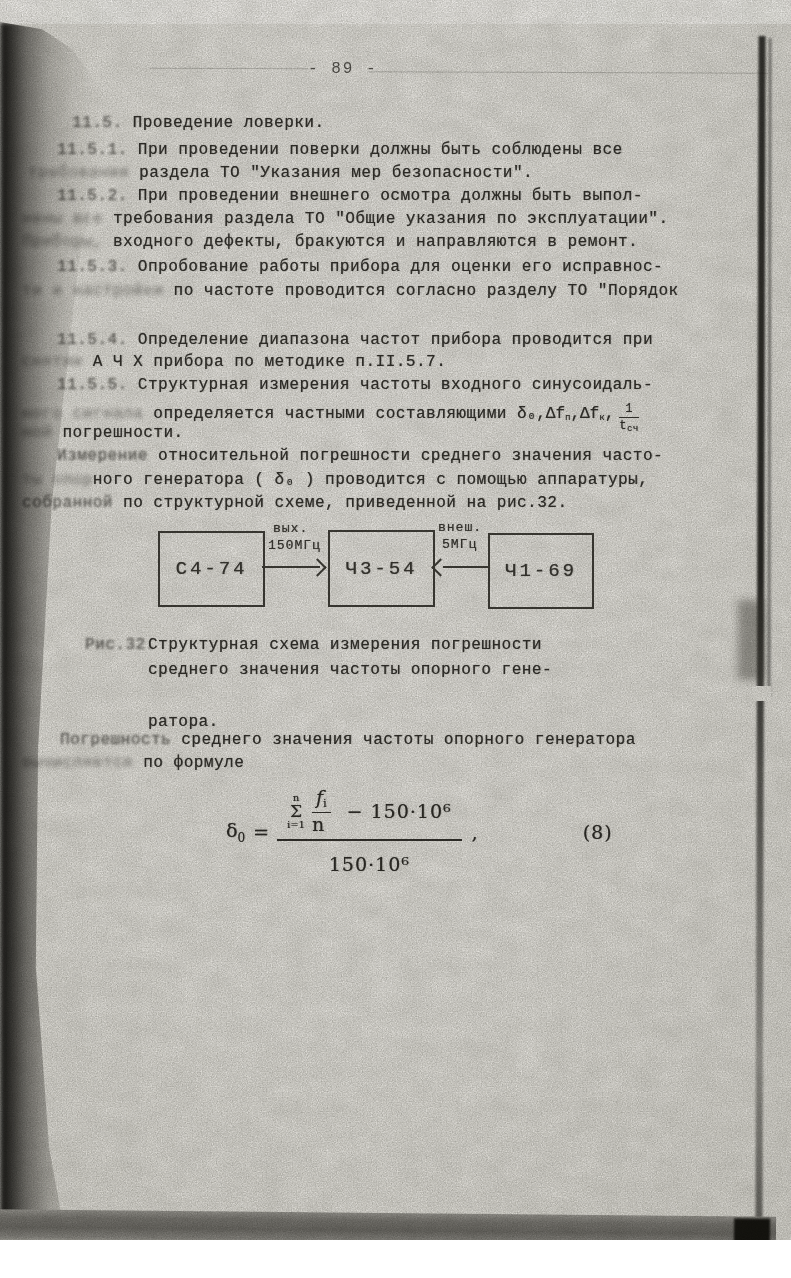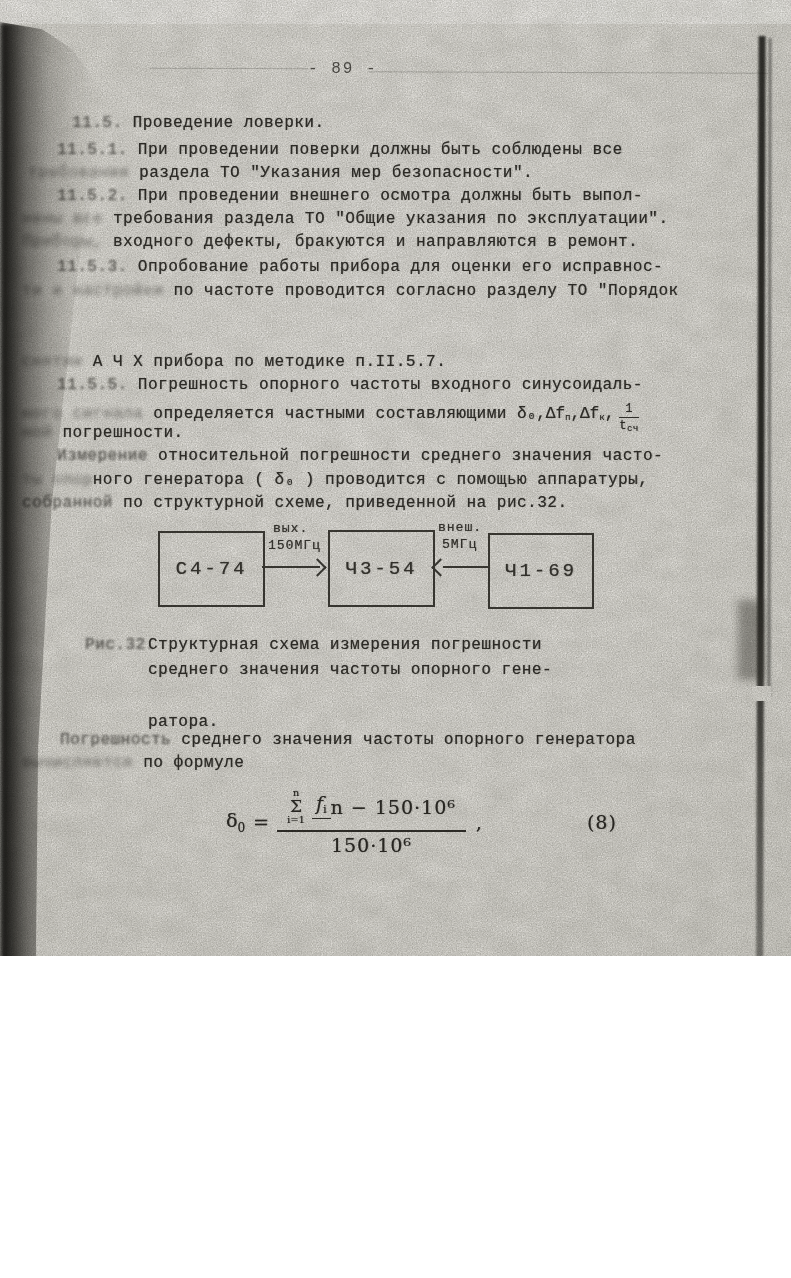--- a/index.html
+++ b/index.html
@@ -1,16 +1,16 @@
 <!DOCTYPE html>
 <html><head>
 <meta charset="utf-8">
 <style>
   html,body{margin:0;padding:0;background:#ffffff;}
-  #scan{position:relative;width:791px;height:956px;overflow:hidden;
+  #scan{position:relative;width:791px;height:1240px;overflow:hidden;
         background:radial-gradient(ellipse at 45% 35%, #eeece8 0%, #e8e6e1 55%, #dedcd6 100%);
         font-family:"Liberation Mono","DejaVu Sans Mono",monospace;color:#34322d;}
   
   .line{position:absolute;font-size:16px;line-height:20px;letter-spacing:0.5px;white-space:nowrap;
         text-shadow:0.3px 0.3px 0.9px rgba(46,44,40,0.65);}
   .sm1{filter:blur(1px);opacity:0.72;}
   .sm2{filter:blur(2.1px);opacity:0.5;}
   .pageno{position:absolute;left:308px;top:60px;font-size:16px;letter-spacing:2px;opacity:0.8;
           filter:blur(0.4px);}
   .scanline{position:absolute;height:1px;background:rgba(90,88,84,0.30);}
@@ -26,25 +26,25 @@
   .ahr{border-top:2px solid #413f39;border-right:2px solid #413f39;transform:rotate(45deg);}
   .ahl{border-top:2px solid #413f39;border-left:2px solid #413f39;transform:rotate(-45deg);}
   
   .formula{position:absolute;left:226px;top:788px;display:flex;align-items:center;
            font-family:"DejaVu Serif",serif;font-size:19px;color:#2f2d28;
            text-shadow:0.4px 0.4px 1px rgba(40,38,34,0.6);}
   .fsub{font-size:12px;vertical-align:-5px;}
   .feq{margin:0 8px;}
   .bigfrac{display:inline-flex;flex-direction:column;align-items:center;}
   .fnum{display:flex;align-items:center;padding:0 10px 5px 10px;border-bottom:2px solid #34322d;}
-  .fden{padding-top:2px;letter-spacing:1px;text-align:right;}
+  .fden{padding-top:12px;letter-spacing:1px;text-align:right;}
   .sumblk{display:inline-flex;flex-direction:column;align-items:center;line-height:1;margin-right:7px;}
   .slim{font-size:10px;}
   .sigma{font-size:17px;line-height:1;}
-  .sfrac{display:inline-flex;flex-direction:row;align-items:center;line-height:1;margin-right:8px;}
+  .sfrac{display:inline-flex;flex-direction:column;align-items:flex-start;line-height:1;margin-right:16px;}
   .sfn{padding:0 4px 3px 4px;border-bottom:1.5px solid #34322d;font-style:italic;}
   .fsub2{font-size:11px;font-style:normal;vertical-align:-3px;}
   .sfd{padding-top:2px;}
   .mterm{letter-spacing:1px;}
   .fcomma{margin-left:10px;}
   .fnumber{margin-left:105px;letter-spacing:1px;}
   
   .ifrac{display:inline-flex;flex-direction:column;align-items:center;font-size:12px;line-height:1;
          vertical-align:middle;transform:translateY(5px);margin-left:5px;}
   .ifr-n{padding:0 4px 2px 4px;}
@@ -87,22 +87,23 @@
   <div class="pageno">- 89 -</div>
 
   <div class="line" style="left:72px;top:113px"><span class="sm1">11.5.</span><span> Проведение ловерки.</span></div>
   <div class="line" style="left:57px;top:140px"><span class="sm1">11.5.1.</span><span> При проведении поверки должны быть соблюдены все</span></div>
   <div class="line" style="left:28px;top:163px"><span class="sm2">требования</span><span> раздела ТО "Указания мер безопасности".</span></div>
   <div class="line" style="left:57px;top:186px"><span class="sm1">11.5.2.</span><span> При проведении внешнего осмотра должны быть выпол-</span></div>
   <div class="line" style="left:22px;top:209px"><span class="sm2">нены все</span><span> требования раздела ТО "Общие указания по эксплуатации".</span></div>
   <div class="line" style="left:22px;top:232px"><span class="sm2">Приборы,</span><span> входного дефекты, бракуются и направляются в ремонт.</span></div>
   <div class="line" style="left:57px;top:257px"><span class="sm1">11.5.3.</span><span> Опробование работы прибора для оценки его исправнос-</span></div>
   <div class="line" style="left:22px;top:281px"><span class="sm2">ти и настройки</span><span> по частоте проводится согласно разделу ТО "Порядок</span></div>
+  <div class="line" style="left:57px;top:330px"><span class="sm1">11.5.4.</span><span> Определение диапазона частот прибора проводится при</span></div>
   <div class="line" style="left:22px;top:352px"><span class="sm2">снятии</span><span> А Ч Х прибора по методике п.II.5.7.</span></div>
-  <div class="line" style="left:57px;top:375px"><span class="sm1">11.5.5.</span><span> Погрешность опорного частоты входного синусоидаль-</span></div>
+  <div class="line" style="left:57px;top:375px"><span class="sm1">11.5.5.</span><span> Структурная измерения частоты входного синусоидаль-</span></div>
   <div class="line" style="left:22px;top:398px"><span class="sm2">ного сигнала</span><span> определяется частными составляющими </span><span class="mt"><span>δ₀,Δf</span><span class="issub">п</span><span>,Δf</span><span class="issub">к</span><span>,</span></span><span class="ifrac">
         <span class="ifr-n">1</span>
         <span class="ifr-d"><span>t</span><span class="issub">сч</span></span>
       </span></div>
   <div class="line" style="left:22px;top:423px"><span class="sm2">ной</span><span> погрешности.</span></div>
   <div class="line" style="left:57px;top:446px"><span class="sm1">Измерение</span><span> относительной погрешности среднего значения часто-</span></div>
   <div class="line" style="left:22px;top:470px"><span class="sm2">ты опор</span><span>ного генератора ( δ₀ ) проводится с помощью аппаратуры,</span></div>
   <div class="line" style="left:22px;top:493px"><span class="sm1">собранной</span><span> по структурной схеме, приведенной на рис.32.</span></div>
 
   <div>

